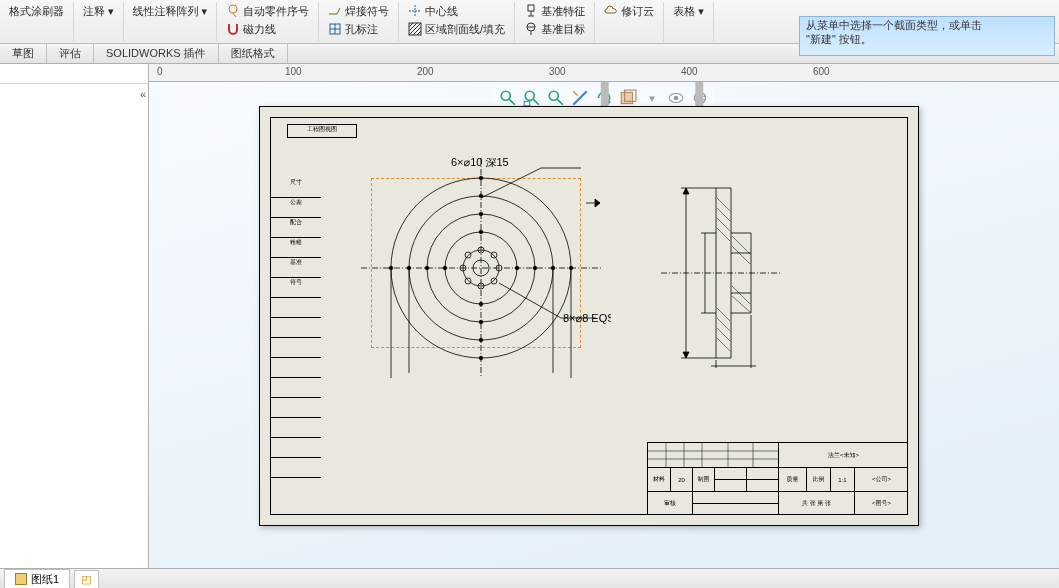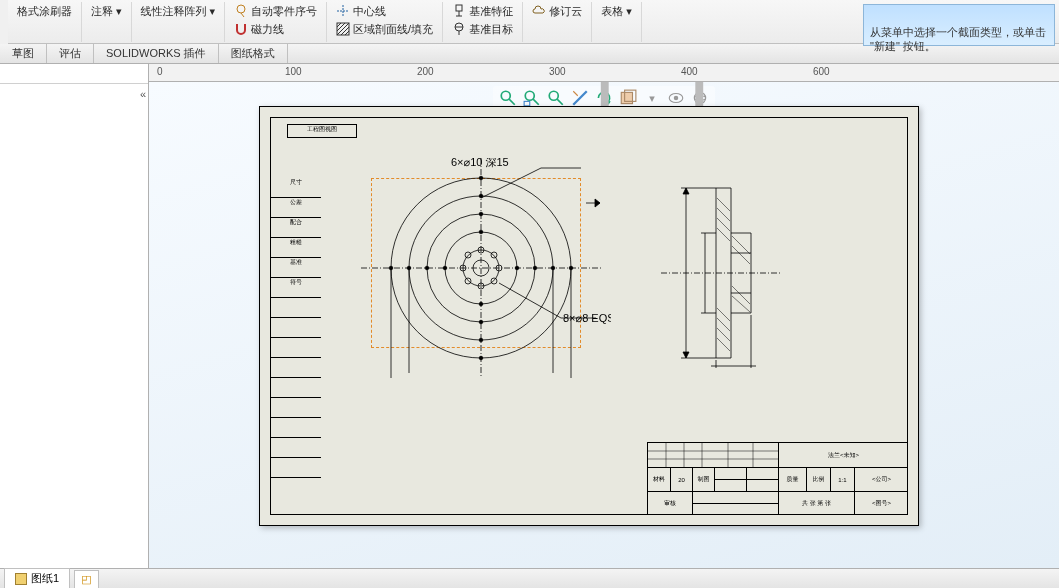--- a/index.html
+++ b/index.html
@@ -1,24 +1,24 @@
 <!DOCTYPE html>
 <html><head>
 <meta charset="utf-8">
 <style>
 * { margin:0; padding:0; box-sizing:border-box; font-family:"Microsoft YaHei","Segoe UI",sans-serif; font-size:11px; }
 body { width:1059px; height:588px; background:#f0f0f0; overflow:hidden; position:relative; }
 
 
-.ribbon { height:44px; background:linear-gradient(#f7f7f7,#ececec); border-bottom:1px solid #c0c0c0; display:flex; align-items:flex-start; padding-top:2px;margin-left:8px; }
+.ribbon { height:44px; background:linear-gradient(#f7f7f7,#ececec); border-bottom:1px solid #c0c0c0; display:flex; align-items:flex-start; padding-top:2px; }
 .rib-group { display:flex; flex-direction:column; align-items:center; padding:0 6px; height:40px; border-right:1px solid #d8d8d8; }
 .rib-btn { display:flex; align-items:center; gap:3px; padding:1px 3px; color:#2a2a2a; cursor:pointer; white-space:nowrap; line-height:16px; }
 .rib-ico { width:14px; height:14px; display:inline-block; }
 .rib-stack { display:flex; flex-direction:column; }
-.inspector-box { position:absolute; right:4px; top:4px; width:192px; height:40px; background:linear-gradient(#bfe0ff,#d9eeff); border:1px solid #8db6d9; color:#333; padding:20px 6px; font-size:11px; line-height:14px; }
+.inspector-box { position:absolute; right:4px; top:16px; width:256px; height:40px; background:linear-gradient(#bfe0ff,#d9eeff); border:1px solid #8db6d9; color:#333; padding:1px 6px; font-size:11px; line-height:14px; }
 
 
 .tabstrip { height:20px; background:linear-gradient(#f4f4f4,#e4e4e4); border-bottom:1px solid #b0b0b0; display:flex; }
 .tab { padding:2px 12px; border-right:1px solid #c0c0c0; color:#333; cursor:pointer; }
 
 
 .ruler { height:18px; background:#f2f2f2; border-bottom:1px solid #b0b0b0; position:relative; margin-left:149px; overflow:hidden; color:#555;}
 .ruler span { position:absolute; top:2px; font-size:10px; }
 
 
@@ -35,21 +35,21 @@
 .sheet { position:absolute; left:110px; top:24px; width:660px; height:420px; background:#e8e8df; border:1px solid #000; box-shadow:2px 2px 6px rgba(0,0,0,.25);}
 .sheet-inner { position:absolute; left:10px; top:10px; right:10px; bottom:10px; border:1px solid #000;}
 .titleblock { position:absolute; right:0; bottom:0; width:260px; height:72px; border-left:1px solid #000; border-top:1px solid #000; }
 .titleblock div{ border-top:1px solid #000; border-left:1px solid #000; position:absolute; font-size:6px; display:flex; align-items:center; justify-content:center; }
 .selbox { position:absolute; border:1px dashed #e28b2a; }
 .dimcol { position:absolute; left:0; top:60px; width:50px; }
 .dimcol div{ height:20px; border-bottom:1px solid #000; font-size:6px; text-align:center; color:#000;}
 .toptag { position:absolute; left:16px; top:6px; width:70px; height:14px; border:1px solid #000; font-size:6px; text-align:center;}
 
 
-.bottom { position:absolute; left:0; bottom:0; right:0; height:20px; background:linear-gradient(#f4f4f4,#e4e4e4); border-top:1px solid #b0b0b0; display:flex; align-items:flex-end;}
+.bottom { position:absolute; left:0; bottom:0; right:0; height:20px; background:linear-gradient(#f4f4f4,#e4e4e4); border-top:1px solid #b0b0b0; display:flex; align-items:center;}
 .bottom .bt { padding:2px 10px; background:#fff; border:1px solid #c0c0c0; border-bottom:none; margin-left:4px; display:flex; align-items:center; gap:4px; cursor:pointer;}
 .sheet-ico { width:12px;height:12px;background:#f0d070;border:1px solid #a08030; }
 
 svg { display:block; }
 </style>
 </head>
 <body>
 
 <div class="ribbon">
   <div class="rib-group">
@@ -76,20 +76,41 @@
           </span>
         <span>自动零件序号</span>
       </div>
       <div class="rib-btn">
         <span class="rib-ico">
             <svg viewBox="0 0 14 14">
               <path d="M3 2v6a4 4 0 008 0V2" fill="none" stroke="#c03030" stroke-width="2"></path>
             </svg>
           </span>
         <span>磁力线</span>
+      </div>
+    </div>
+  </div>
+  <div class="rib-group">
+    <div class="rib-stack">
+      <div class="rib-btn">
+        <span class="rib-ico">
+            <svg viewBox="0 0 14 14">
+              <path d="M1 10h8l3-6" stroke="#806020" fill="none"></path>
+            </svg>
+          </span>
+        <span>焊接符号</span>
+      </div>
+      <div class="rib-btn">
+        <span class="rib-ico">
+            <svg viewBox="0 0 14 14">
+              <rect x="2" y="2" width="10" height="10" fill="none" stroke="#2060a0"></rect>
+              <path d="M2 7h10M7 2v10" stroke="#2060a0"></path>
+            </svg>
+          </span>
+        <span>孔标注</span>
       </div>
     </div>
   </div>
   <div class="rib-group">
     <div class="rib-stack">
       <div class="rib-btn">
         <span class="rib-ico">
             <svg viewBox="0 0 14 14">
               <path d="M7 1v12M1 7h12" stroke="#2060a0" stroke-dasharray="2 1"></path>
             </svg>

